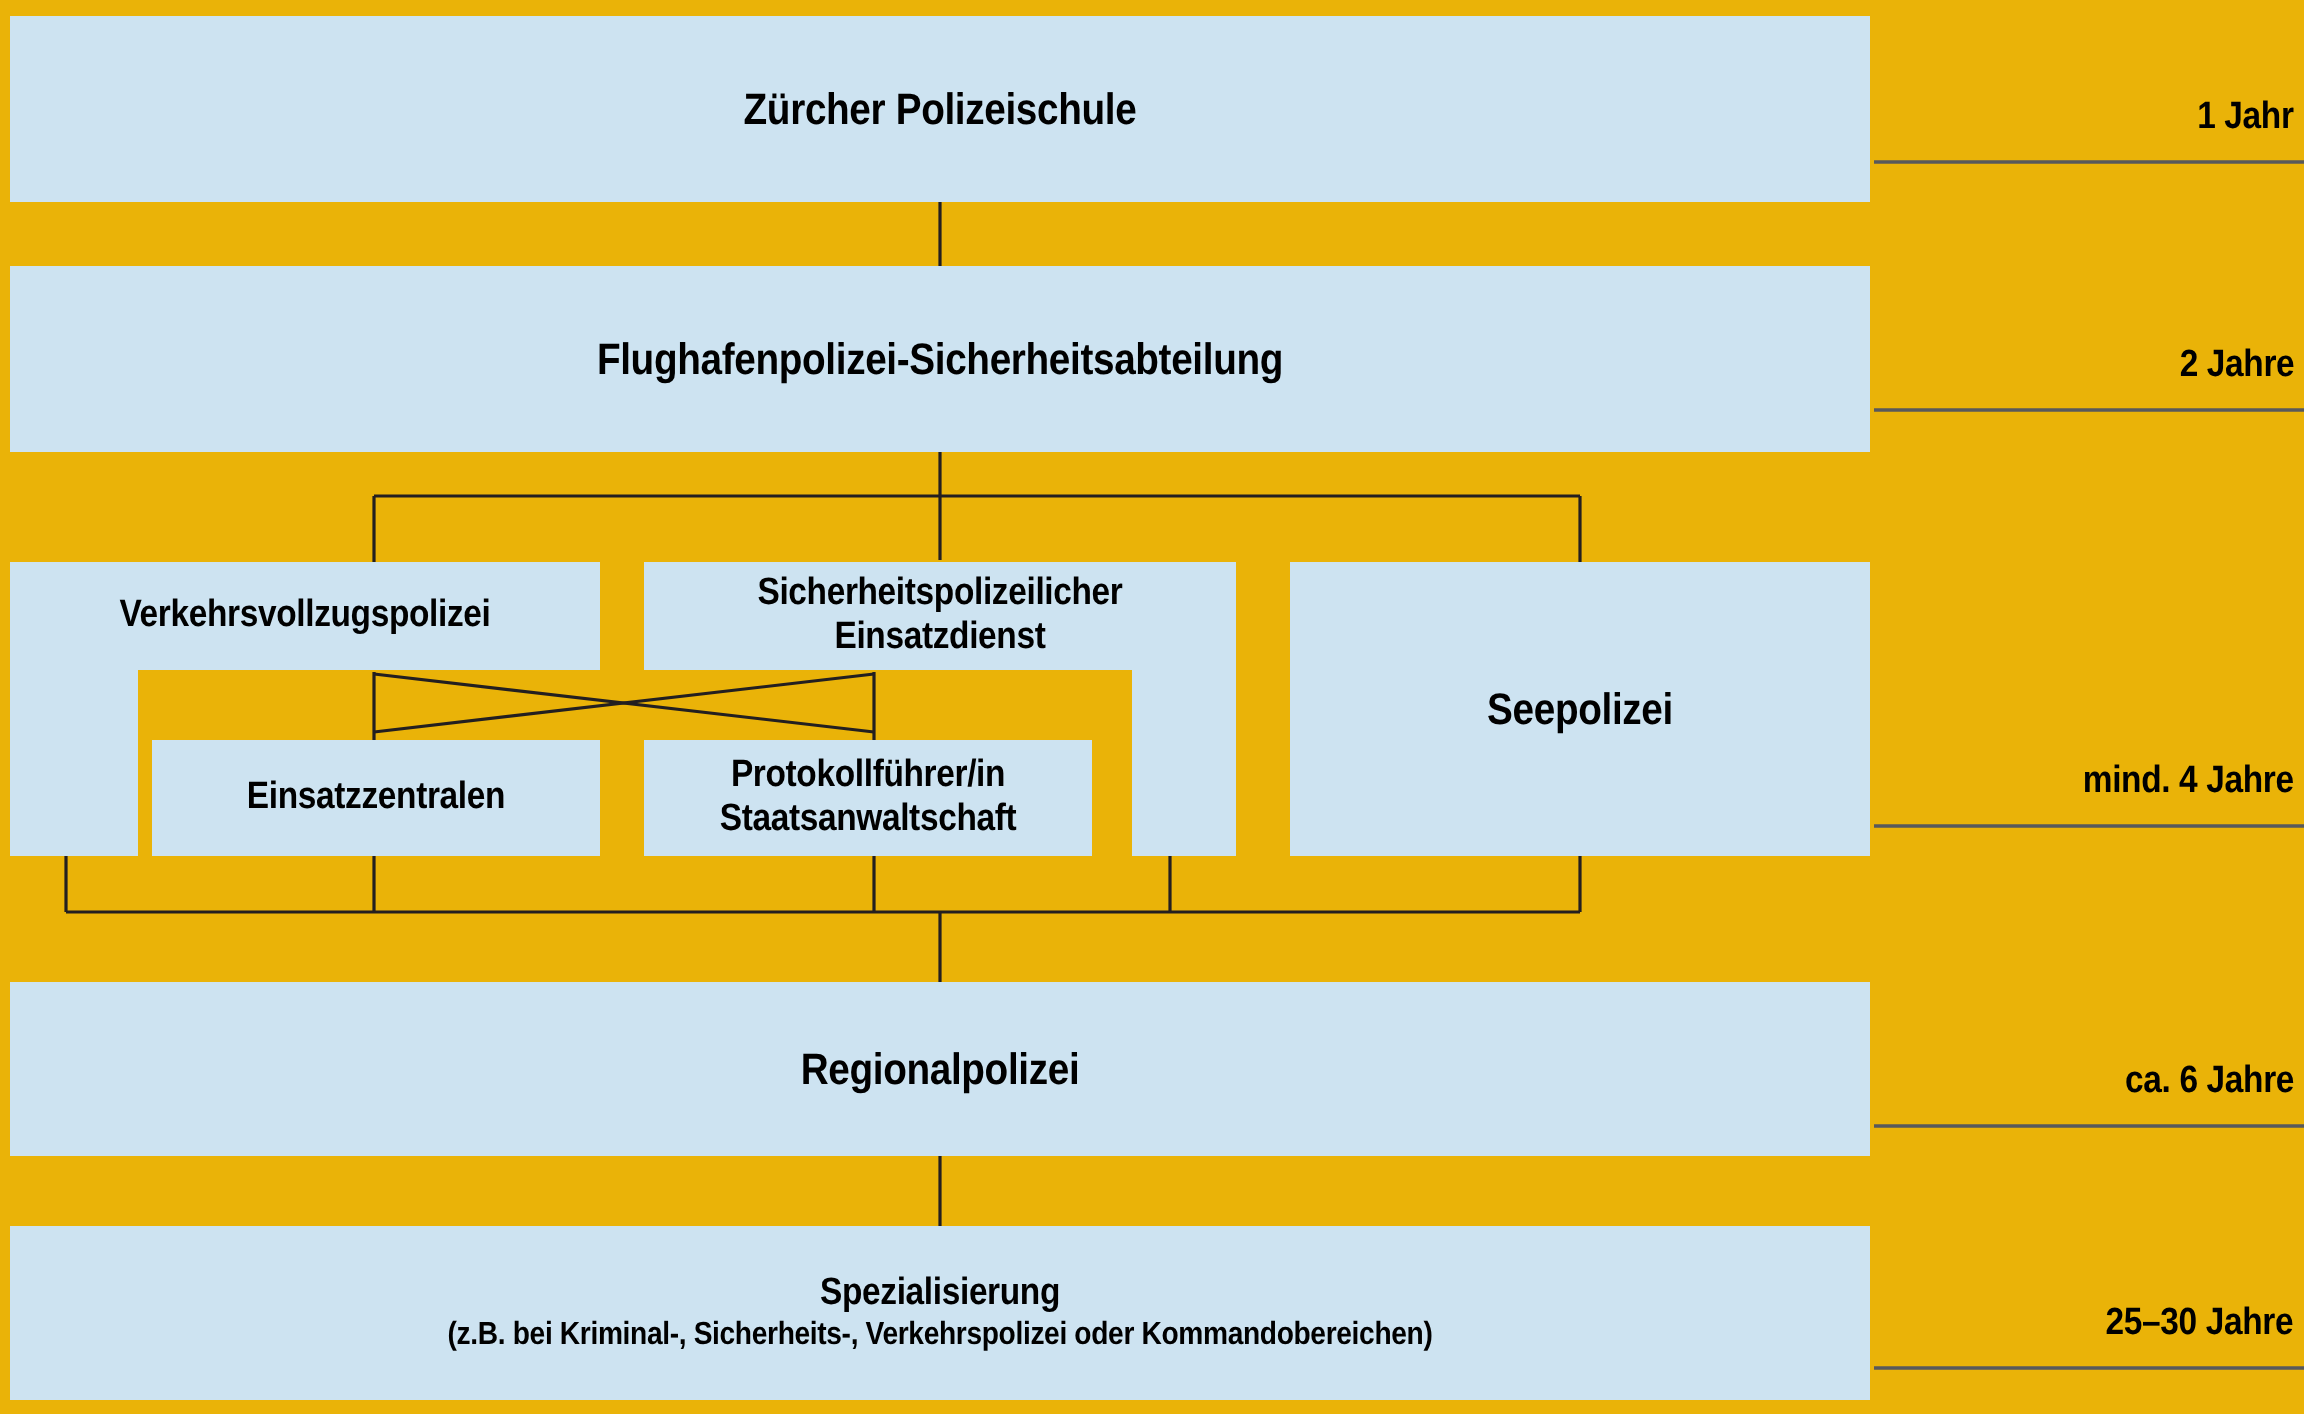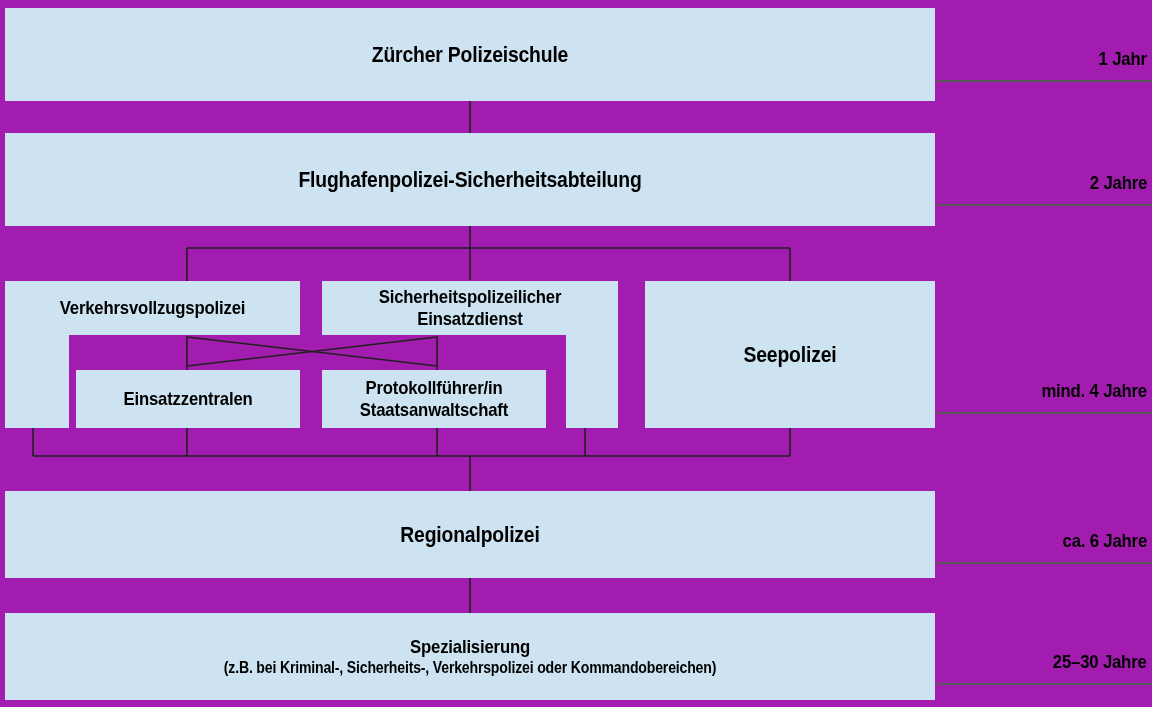--- a/index.html
+++ b/index.html
@@ -11,21 +11,21 @@
   body {
     width: 1152px;
     height: 707px;
     font-family: "Liberation Sans", "DejaVu Sans", sans-serif;
     overflow: hidden;
   }
   #diagram-root {
     position: relative;
     width: 1152px;
     height: 707px;
-    background: #a21caf;
+    background: #eab308;
   }
   #diagram-svg {
     position: absolute;
     left: 0;
     top: 0;
     width: 1152px;
     height: 707px;
   }
   .box-fill {
     stroke: none;

